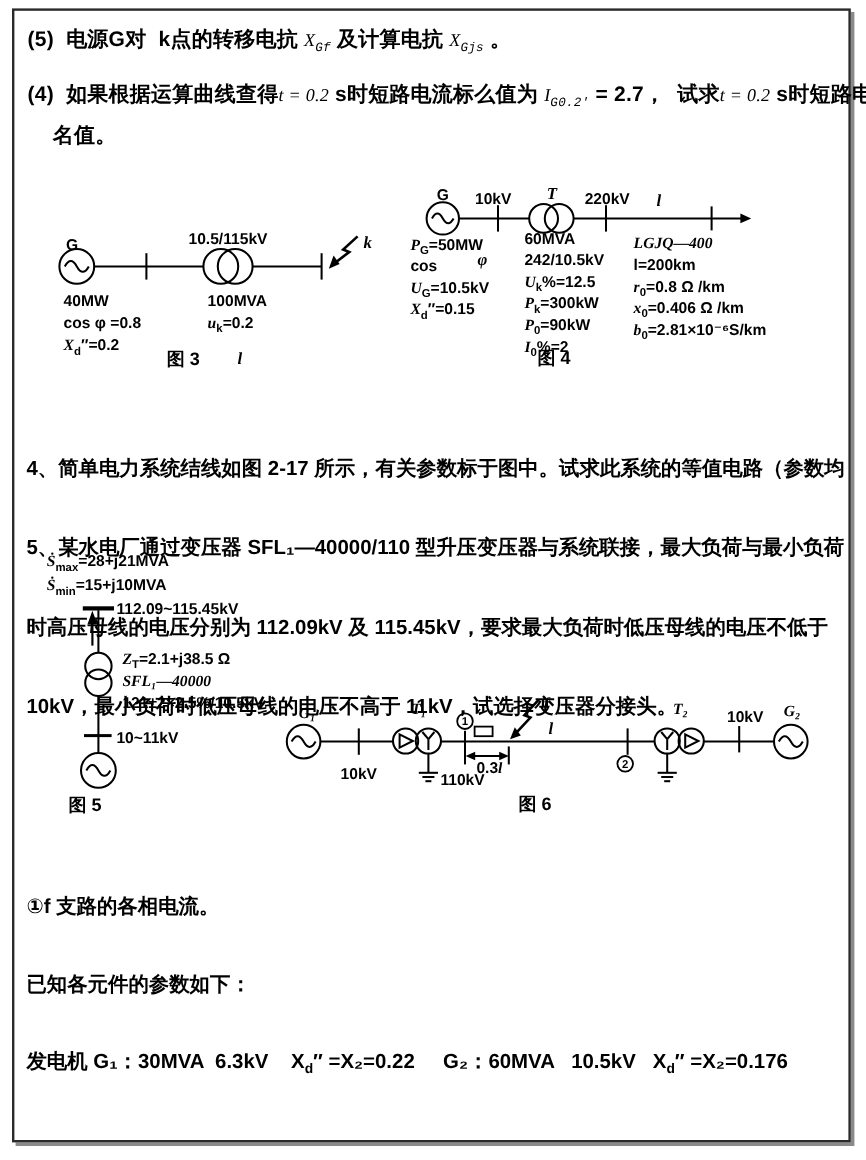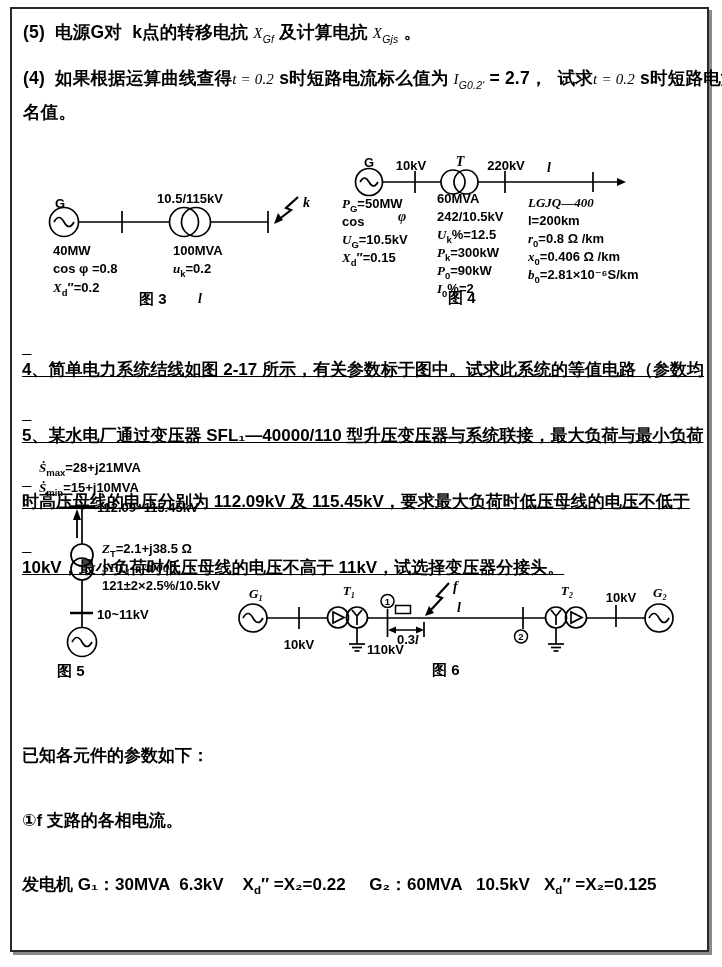--- a/index.html
+++ b/index.html
@@ -7,21 +7,21 @@
     width:722px;height:967px;background:#f4f4f4;position:relative;
     font-family:"Liberation Sans","DejaVu Sans",sans-serif;color:#000;
   }
   .sheet{position:absolute;left:0;top:0;width:722px;height:967px;background:#fff;}
   .page-border{
     position:absolute;left:10px;top:7px;width:695px;height:941px;
     border:2.5px solid #2a2a2a;box-shadow:3px 3px 0 #8a8a8a;background:#fff;
   }
   .tline{position:absolute;left:23px;font-weight:bold;font-size:17.5px;white-space:pre;letter-spacing:0.2px;}
   .mvar{font-family:"Liberation Serif","DejaVu Serif",serif;font-style:italic;font-weight:normal;font-size:15px;}
-  sub.msub{font-family:Liberation Sans, sans-serif;font-style:italic;font-weight:normal;font-size:10.5px;}
+  sub.msub{font-family:Liberation Mono, monospace;font-style:italic;font-weight:normal;font-size:10.5px;}
   .para{position:absolute;left:22px;font-weight:bold;font-size:17px;line-height:22px;white-space:pre;}
   .para6{line-height:21.5px;}
   sub.bsub{font-size:11.5px;font-weight:bold;}
   svg{position:absolute;overflow:visible;}
   svg text{font-family:"Liberation Sans","DejaVu Sans",sans-serif;font-weight:600;font-size:13px;fill:#000;}
   svg text.var, svg tspan.var{font-family:"Liberation Serif","DejaVu Serif",serif;font-style:italic;font-weight:600;}
   svg tspan.sub{font-size:9.5px;}
   svg text.cap{font-size:15px;font-weight:bold;}
   svg text.big{font-size:14px;}
   .stroke{stroke:#000;stroke-width:1.7;fill:none;}
@@ -31,21 +31,21 @@
 </head>
 <body>
 
 <div class="sheet"></div>
 <div class="page-border"></div>
 
 <div class="tline" style="top:20px;"><span>(5)  电源G对  k点的转移电抗 </span><span class="mvar">X</span><sub class="msub">Gf</sub><span> 及计算电抗 </span><span class="mvar">X</span><sub class="msub">Gjs</sub><span> 。</span></div>
 
 <div class="tline" style="top:66px;"><span>(4)  如果根据运算曲线查得</span><span class="mvar">t = 0.2</span><span> s时短路电流标么值为 </span><span class="mvar">I</span><sub class="msub">G0.2′</sub><span> = 2.7，  试求</span><span class="mvar">t = 0.2</span><span> s时短路电流有</span></div>
 
-<div class="tline" style="top:100px;"><span>名值。</span></div>
+<div class="tline" style="top:100px;margin-left:21px;"><span>名值。</span></div>
 
 <svg style="left:20px;top:145px;" width="300" height="165" viewBox="0 0 300 165">
   <g>
     <circle class="stroke" cx="44" cy="77" r="14.5"></circle>
     <path class="stroke" d="M34,77 q5,-9 10,0 q5,9 10,0"></path>
   </g>
   <text x="40" y="63" text-anchor="middle">G</text>
   <line class="stroke" x1="58.5" y1="77" x2="149.5" y2="77"></line>
   <line class="stroke" x1="102" y1="66" x2="102" y2="88"></line>
   <g>
@@ -105,21 +105,21 @@
 
   <text class="var" x="193" y="62">LGJQ—400</text>
   <text x="193" y="80">l=200km</text>
   <text x="193" y="98"><tspan class="var">r</tspan><tspan class="sub" dy="3.5">0</tspan><tspan dy="-3.5">=0.8 Ω /km</tspan></text>
   <text x="193" y="116"><tspan class="var">x</tspan><tspan class="sub" dy="3.5">0</tspan><tspan dy="-3.5">=0.406 Ω /km</tspan></text>
   <text x="193" y="134"><tspan class="var">b</tspan><tspan class="sub" dy="3.5">0</tspan><tspan dy="-3.5">=2.81×10⁻⁶S/km</tspan></text>
 
   <text class="cap" x="113" y="158">图 4</text>
 </svg>
 
-<div class="para" style="top:315px;text-decoration:underline;">
+<div class="para" style="top:336px;">
   <div>4、简单电力系统结线如图 2-17 所示，有关参数标于图中。试求此系统的等值电路（参数均</div>
   <div>5、某水电厂通过变压器 SFL₁—40000/110 型升压变压器与系统联接，最大负荷与最小负荷</div>
   <div>时高压母线的电压分别为 112.09kV 及 115.45kV，要求最大负荷时低压母线的电压不低于</div>
   <div>10kV，最小负荷时低压母线的电压不高于 11kV，试选择变压器分接头。</div>
 </div>
 
 <svg style="left:25px;top:450px;" width="230" height="240" viewBox="0 0 230 240">
   <text x="14" y="22"><tspan class="var">Ṡ</tspan><tspan class="sub" dy="3.5">max</tspan><tspan dy="-3.5">=28+j21MVA</tspan></text>
   <text x="14" y="42"><tspan class="var">Ṡ</tspan><tspan class="sub" dy="3.5">min</tspan><tspan dy="-3.5">=15+j10MVA</tspan></text>
   <line class="thick" x1="44" y1="57" x2="70" y2="57"></line>
@@ -227,18 +227,18 @@
   <text x="386" y="47" text-anchor="middle">10kV</text>
   <text class="var" x="425" y="42" text-anchor="middle">G₂</text>
   <g>
     <circle class="stroke" cx="424" cy="63" r="14"></circle>
     <path class="stroke" d="M414,63 q5,-9 10,0 q5,9 10,0"></path>
   </g>
   <text class="cap" x="197" y="120">图 6</text>
 </svg>
 
 <div class="para para6" style="top:702px;">
+  <div>①f 支路的各相电流。</div>
   <div>已知各元件的参数如下：</div>
-  <div>①f 支路的各相电流。</div>
-  <div><span>发电机 G₁：30MVA  6.3kV    X</span><sub class="bsub">d</sub><span>″ =X₂=0.22     G₂：60MVA   10.5kV   X</span><sub class="bsub">d</sub><span>″ =X₂=0.125</span></div>
+  <div><span>发电机 G₁：30MVA  6.3kV    X</span><sub class="bsub">d</sub><span>″ =X₂=0.22     G₂：60MVA   10.5kV   X</span><sub class="bsub">d</sub><span>″ =X₂=0.176</span></div>
   
   
 </div>
 
 </body></html>

